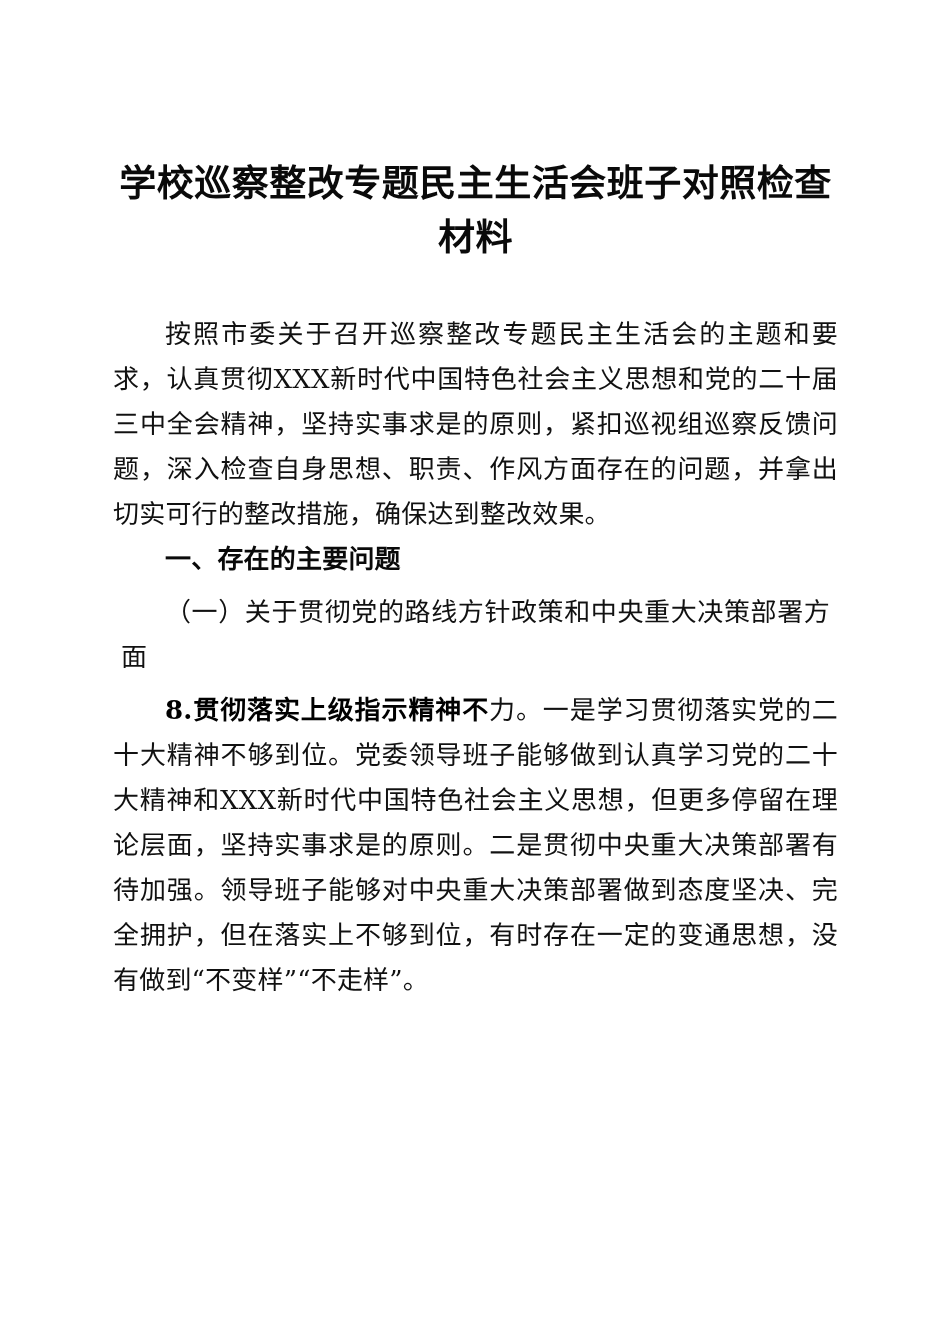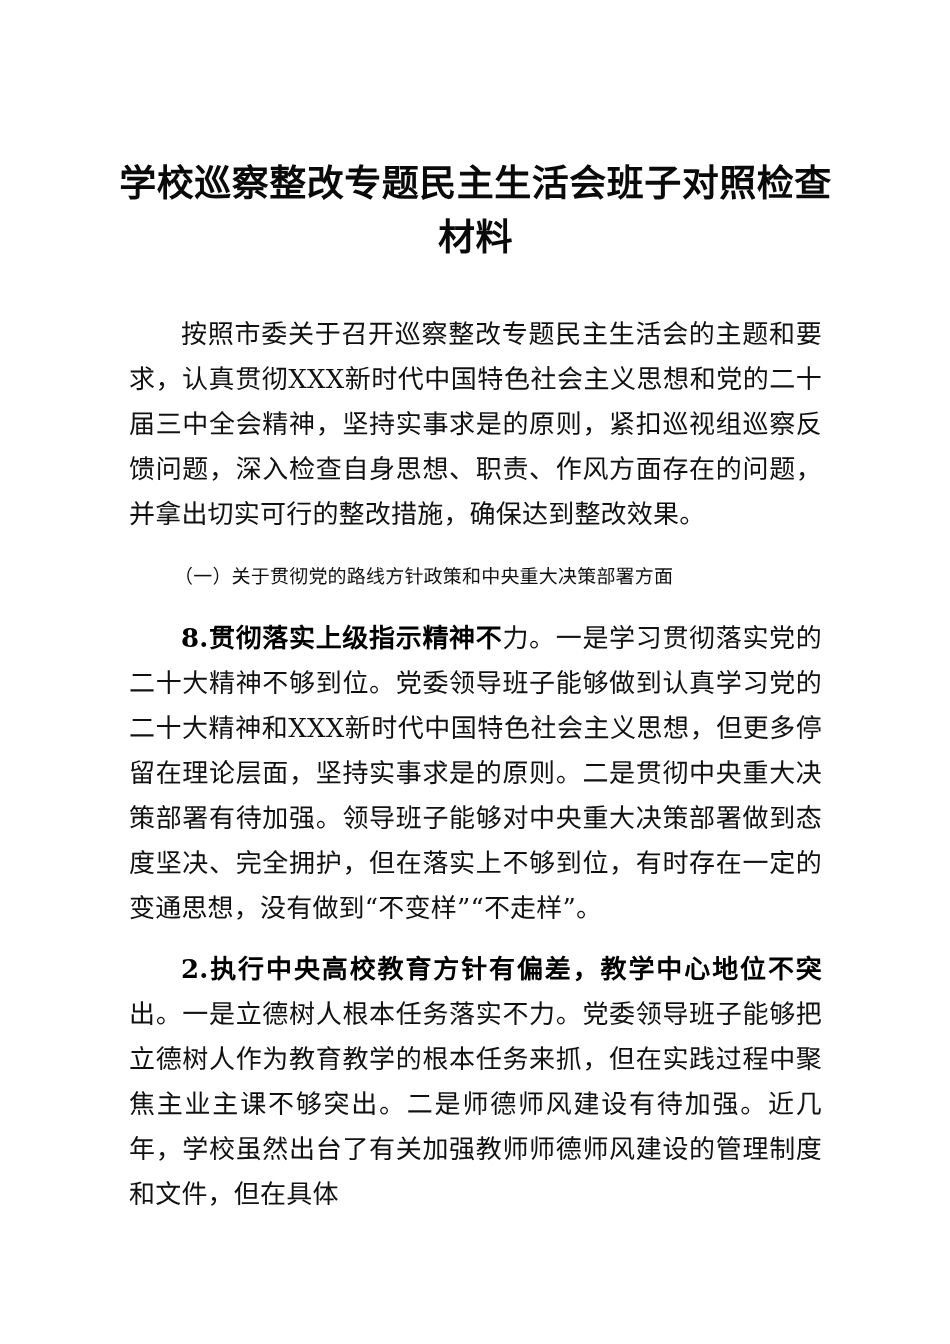--- a/index.html
+++ b/index.html
@@ -42,21 +42,21 @@
     letter-spacing: 0.5px;
     color: #0a0a0a;
   }
 
   
   .body-block {
     margin-top: 48px;
   }
 
   p.para {
-    margin: 16px;
+    margin: 0;
     font-size: 26px;
     line-height: 45px;
     text-align: justify;
     text-justify: inter-ideograph;
     text-indent: 52px;
     letter-spacing: 0.2px;
     color: #111111;
   }
 
   p.para.gap-before {
@@ -70,22 +70,22 @@
     font-weight: 700;
     font-size: 26px;
     line-height: 45px;
     text-indent: 52px;
     letter-spacing: 0.2px;
     color: #0a0a0a;
   }
 
   
   p.heading-2 {
-    margin: 17px;
-    font-size: 19px;
+    margin: 8px;
+    font-size: 26px;
     line-height: 45px;
     text-indent: 44px;
     text-align: justify;
     text-justify: inter-ideograph;
     letter-spacing: 0.2px;
     color: #111111;
   }
 
   
   .lead-bold {
@@ -97,21 +97,21 @@
 <body>
 
 <div class="page">
 
   <h1 class="doc-title">学校巡察整改专题民主生活会班子对照检查材料</h1>
 
   <div class="body-block">
 
     <p class="para">按照市委关于召开巡察整改专题民主生活会的主题和要求，认真贯彻XXX新时代中国特色社会主义思想和党的二十届三中全会精神，坚持实事求是的原则，紧扣巡视组巡察反馈问题，深入检查自身思想、职责、作风方面存在的问题，并拿出切实可行的整改措施，确保达到整改效果。</p>
 
+    <p class="heading-1">一、存在的主要问题</p>
 
     <p class="heading-2">（一）关于贯彻党的路线方针政策和中央重大决策部署方面</p>
 
     <p class="para"><span class="lead-bold">8.贯彻落实上级指示精神不</span><span>力。一是学习贯彻落实党的二十大精神不够到位。党委领导班子能够做到认真学习党的二十大精神和XXX新时代中国特色社会主义思想，但更多停留在理论层面，坚持实事求是的原则。二是贯彻中央重大决策部署有待加强。领导班子能够对中央重大决策部署做到态度坚决、完全拥护，但在落实上不够到位，有时存在一定的变通思想，没有做到“不变样”“不走样”。</span></p>
 
-    <p class="para gap-before"><span class="lead-bold">2.执行中央高校教育方针有偏差，教学中心地位不突</span><span>出。一是立德树人根本任务落实不力。党委领导班子能够把立德树人作为教育教学的根本任务来抓，但在实践过程中聚焦主业主课不够突出。二是师德师风建设有待加强。近几年，学校虽然出台了有关加强教师师德师风建设的管理制度和文件，但在具体</span></p>
 
   </div>
 </div>
 
 </body></html>

